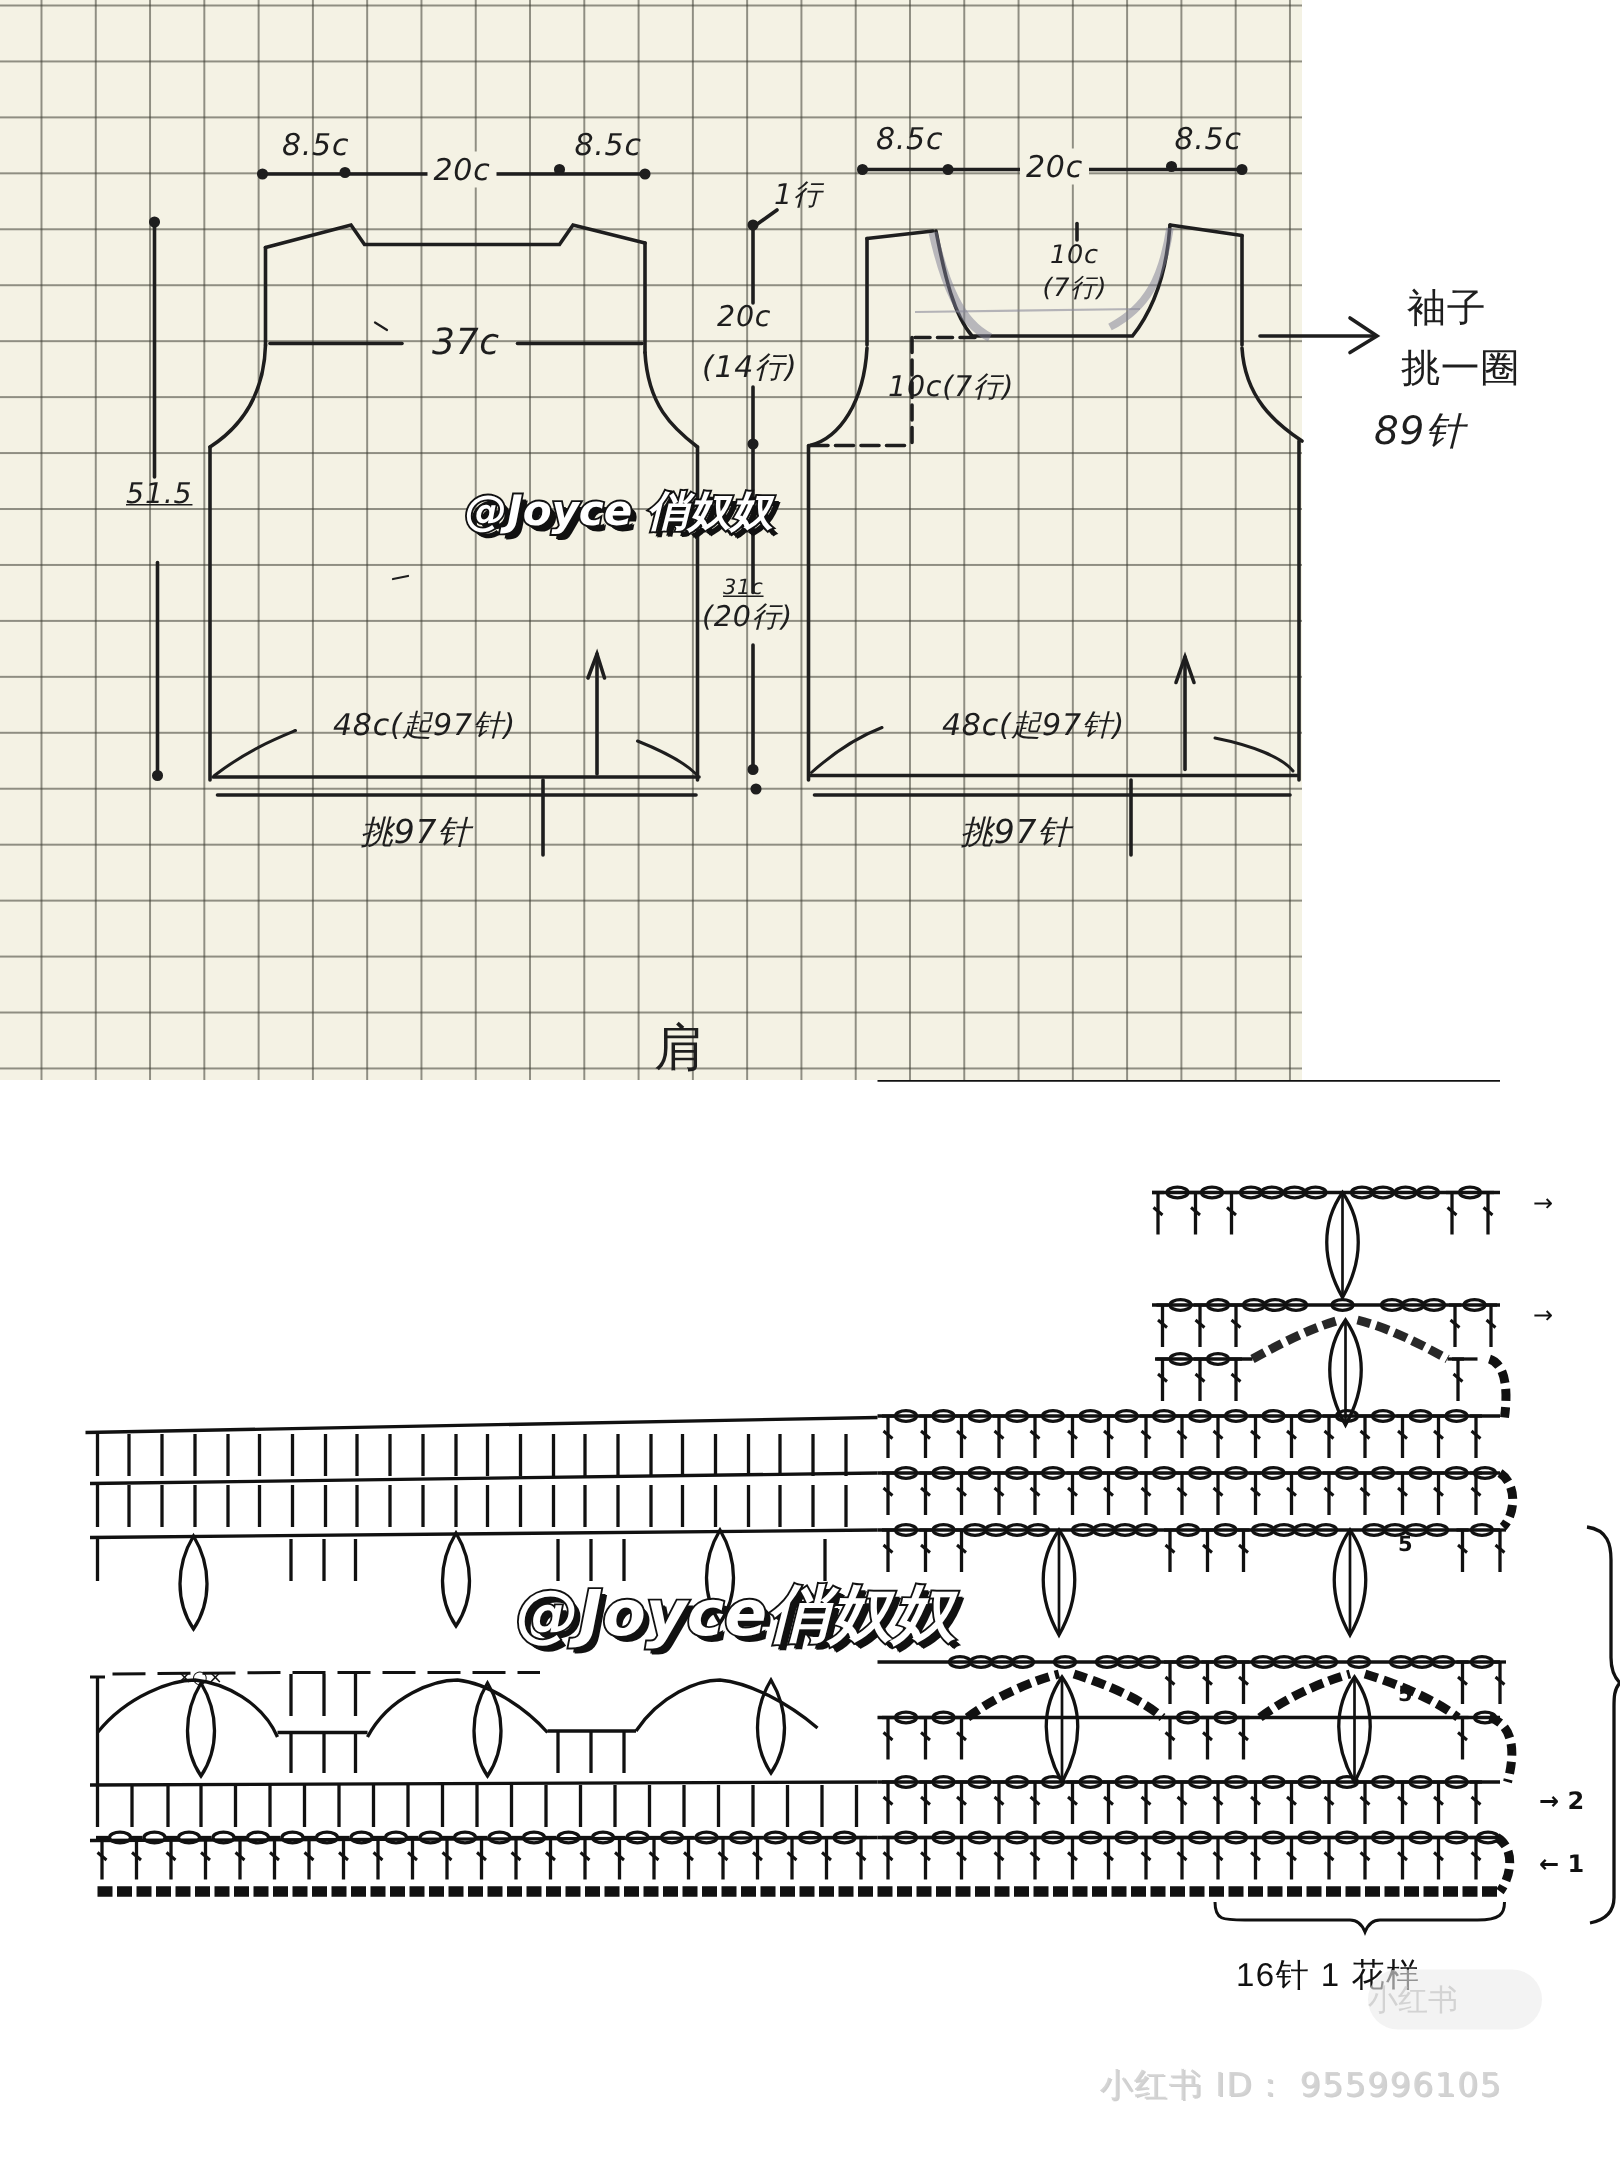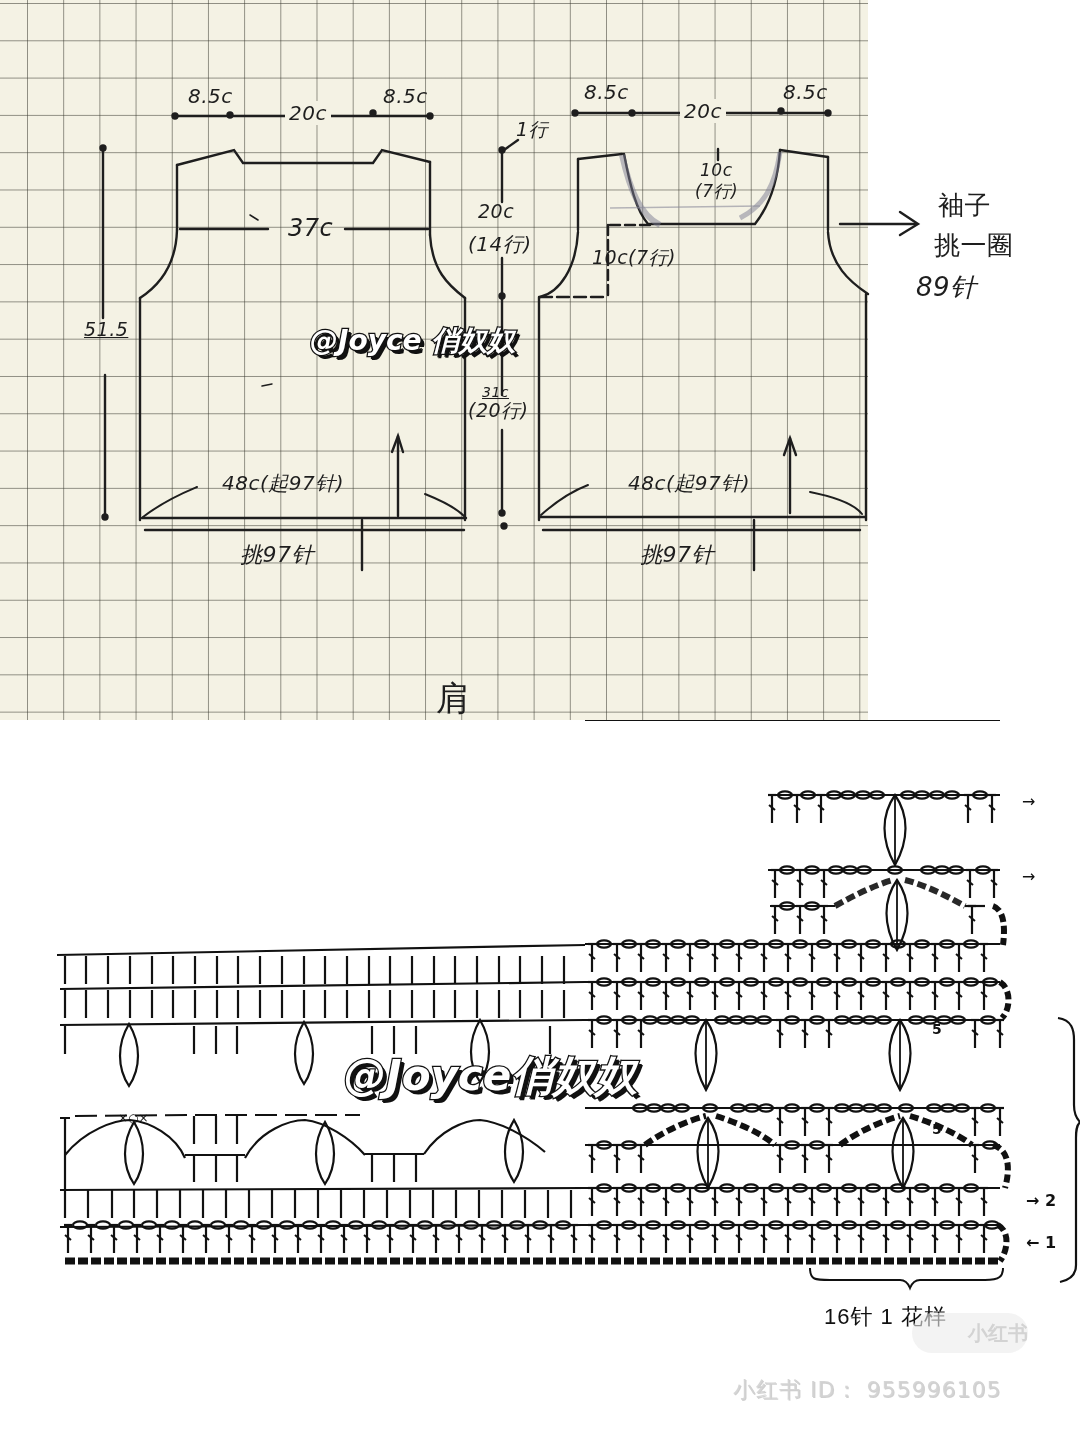--- a/index.html
+++ b/index.html
@@ -11,21 +11,21 @@
     background-size: 36.2px 37.3px; background-position: 27px 3px; }
   .bottom-panel { position: absolute; left: 0; top: 720px; width: 1080px; height: 720px; background: #ffffff; }
   svg { position: absolute; left: 0; top: 0; }
   .lbl { position: absolute; color: #1e1e1e; font-family: "DejaVu Sans", sans-serif; white-space: nowrap; }
   .hand-lbl { font-size: 20px; font-style: italic; letter-spacing: 0.5px; }
   .wm { position: absolute; font-family: "DejaVu Sans", sans-serif; font-weight: bold; font-style: italic; color: #ffffff;
     -webkit-text-stroke: 2.5px #111; paint-order: stroke fill;
     text-shadow: 3px 3px 0 #111, 4px 4px 0 #111; white-space: nowrap; }
   .print-lbl { position: absolute; font-family: "Liberation Sans", sans-serif; color: #111; white-space: nowrap; }
   .xhs-logo { position: absolute; left: 912px; top: 1313px; width: 116px; height: 40px; border-radius: 20px; background: rgba(235,235,235,0.6);
-    color: rgba(205,205,205,0.85); font-weight: bold; font-size: 20px; text-align: right; line-height: 40px; font-family: "DejaVu Sans", sans-serif; }
+    color: rgba(205,205,205,0.85); font-weight: normal; font-size: 20px; text-align: left; line-height: 40px; font-family: "DejaVu Sans", sans-serif; }
   .xhs-id { position: absolute; left: 733px; top: 1375px; color: rgba(210,210,210,0.9); font-size: 22px; font-family: "DejaVu Sans", sans-serif;
     text-shadow: 1px 1px 0 rgba(160,160,160,0.5); letter-spacing: 1px; white-space: nowrap; }
 </style>
 </head>
 <body>
 
 <div class="top-panel">
   <svg width="1080" height="720">
     <g stroke="#1e1e1e" stroke-width="2.4" fill="none" stroke-linecap="round">
 

